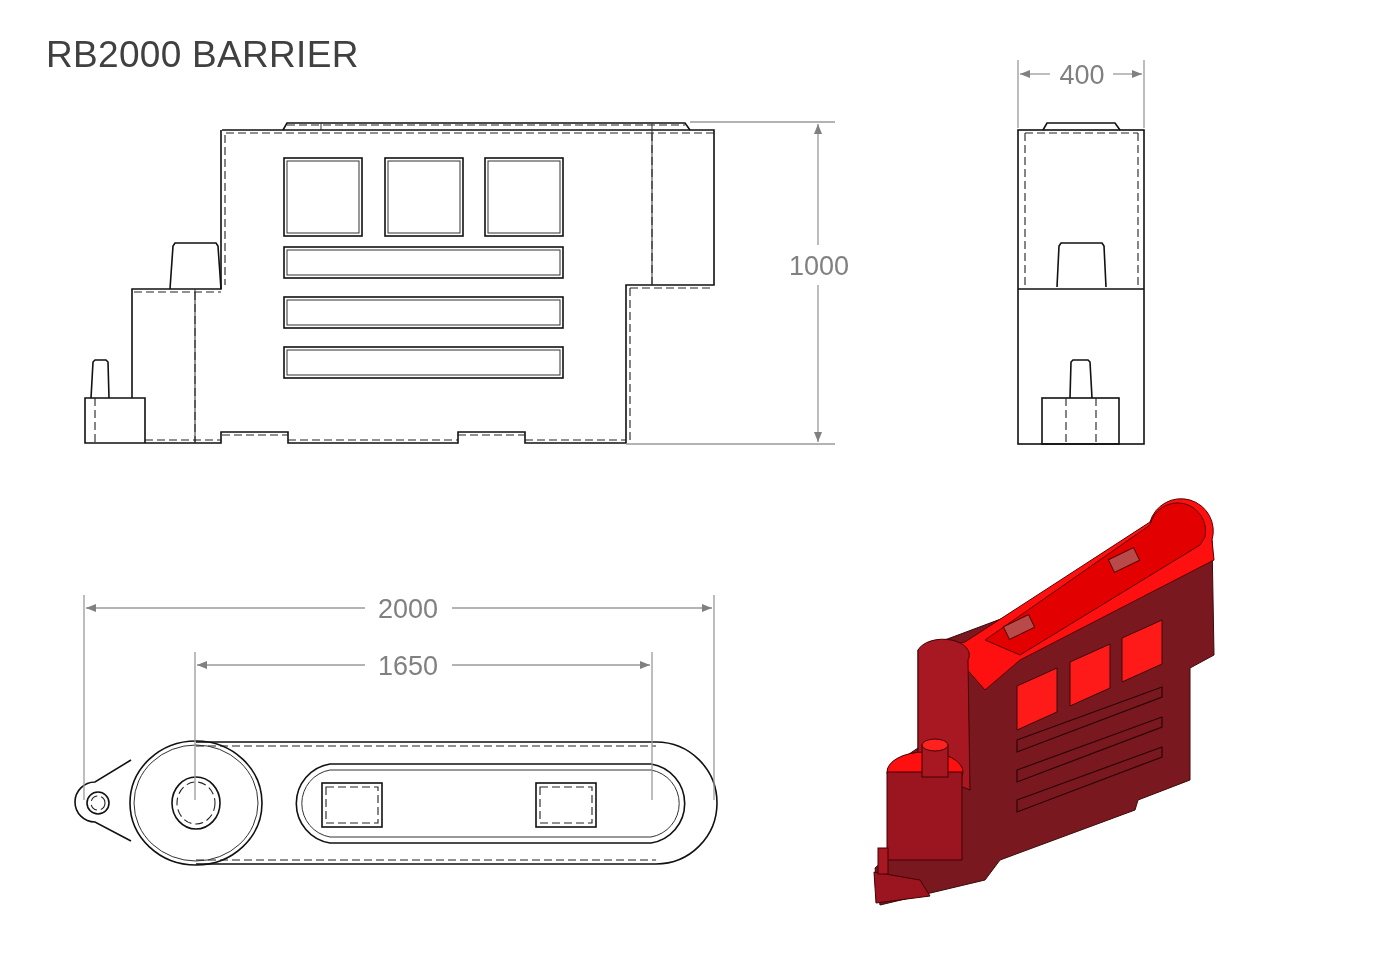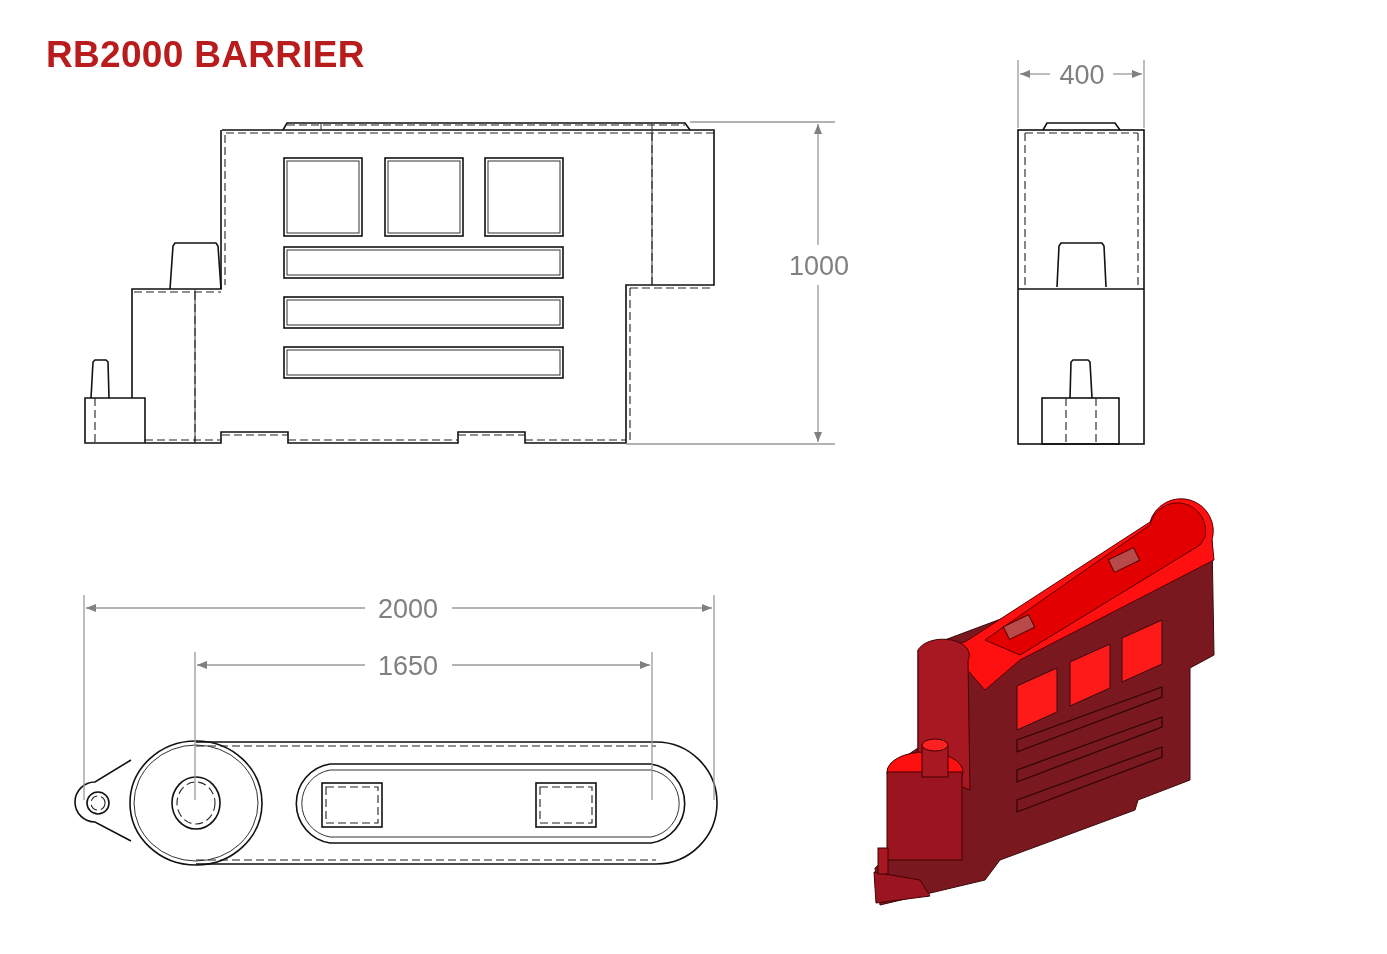--- a/index.html
+++ b/index.html
@@ -1,17 +1,17 @@
 <!DOCTYPE html>
 <html><head>
 <meta charset="utf-8">
 <style>
   html, body { margin:0; padding:0; background:#ffffff; }
   body { width:1387px; height:954px; position:relative; overflow:hidden; font-family:"Liberation Sans", sans-serif; }
-  .title { position:absolute; left:46px; top:34px; font-size:37px; font-weight:bold; color:#b91c1c; letter-spacing:0.3px; }
+  .title { position:absolute; left:46px; top:34px; font-size:37px; font-weight:normal; color:#404040; letter-spacing:0.3px; }
   svg.drawing { position:absolute; left:0; top:0; }
   .dim-text { font-family:"Liberation Sans", sans-serif; font-size:27px; fill:#808080; }
   .solid { stroke:#111; stroke-width:1.6; fill:none; }
   .thin { stroke:#333; stroke-width:1; fill:none; }
   .hidden { stroke:#222; stroke-width:1.1; fill:none; stroke-dasharray:8 4; }
   .dim { stroke:#9a9a9a; stroke-width:1.3; fill:none; }
   .arrow { fill:#808080; }
 </style>
 </head>
 <body>

